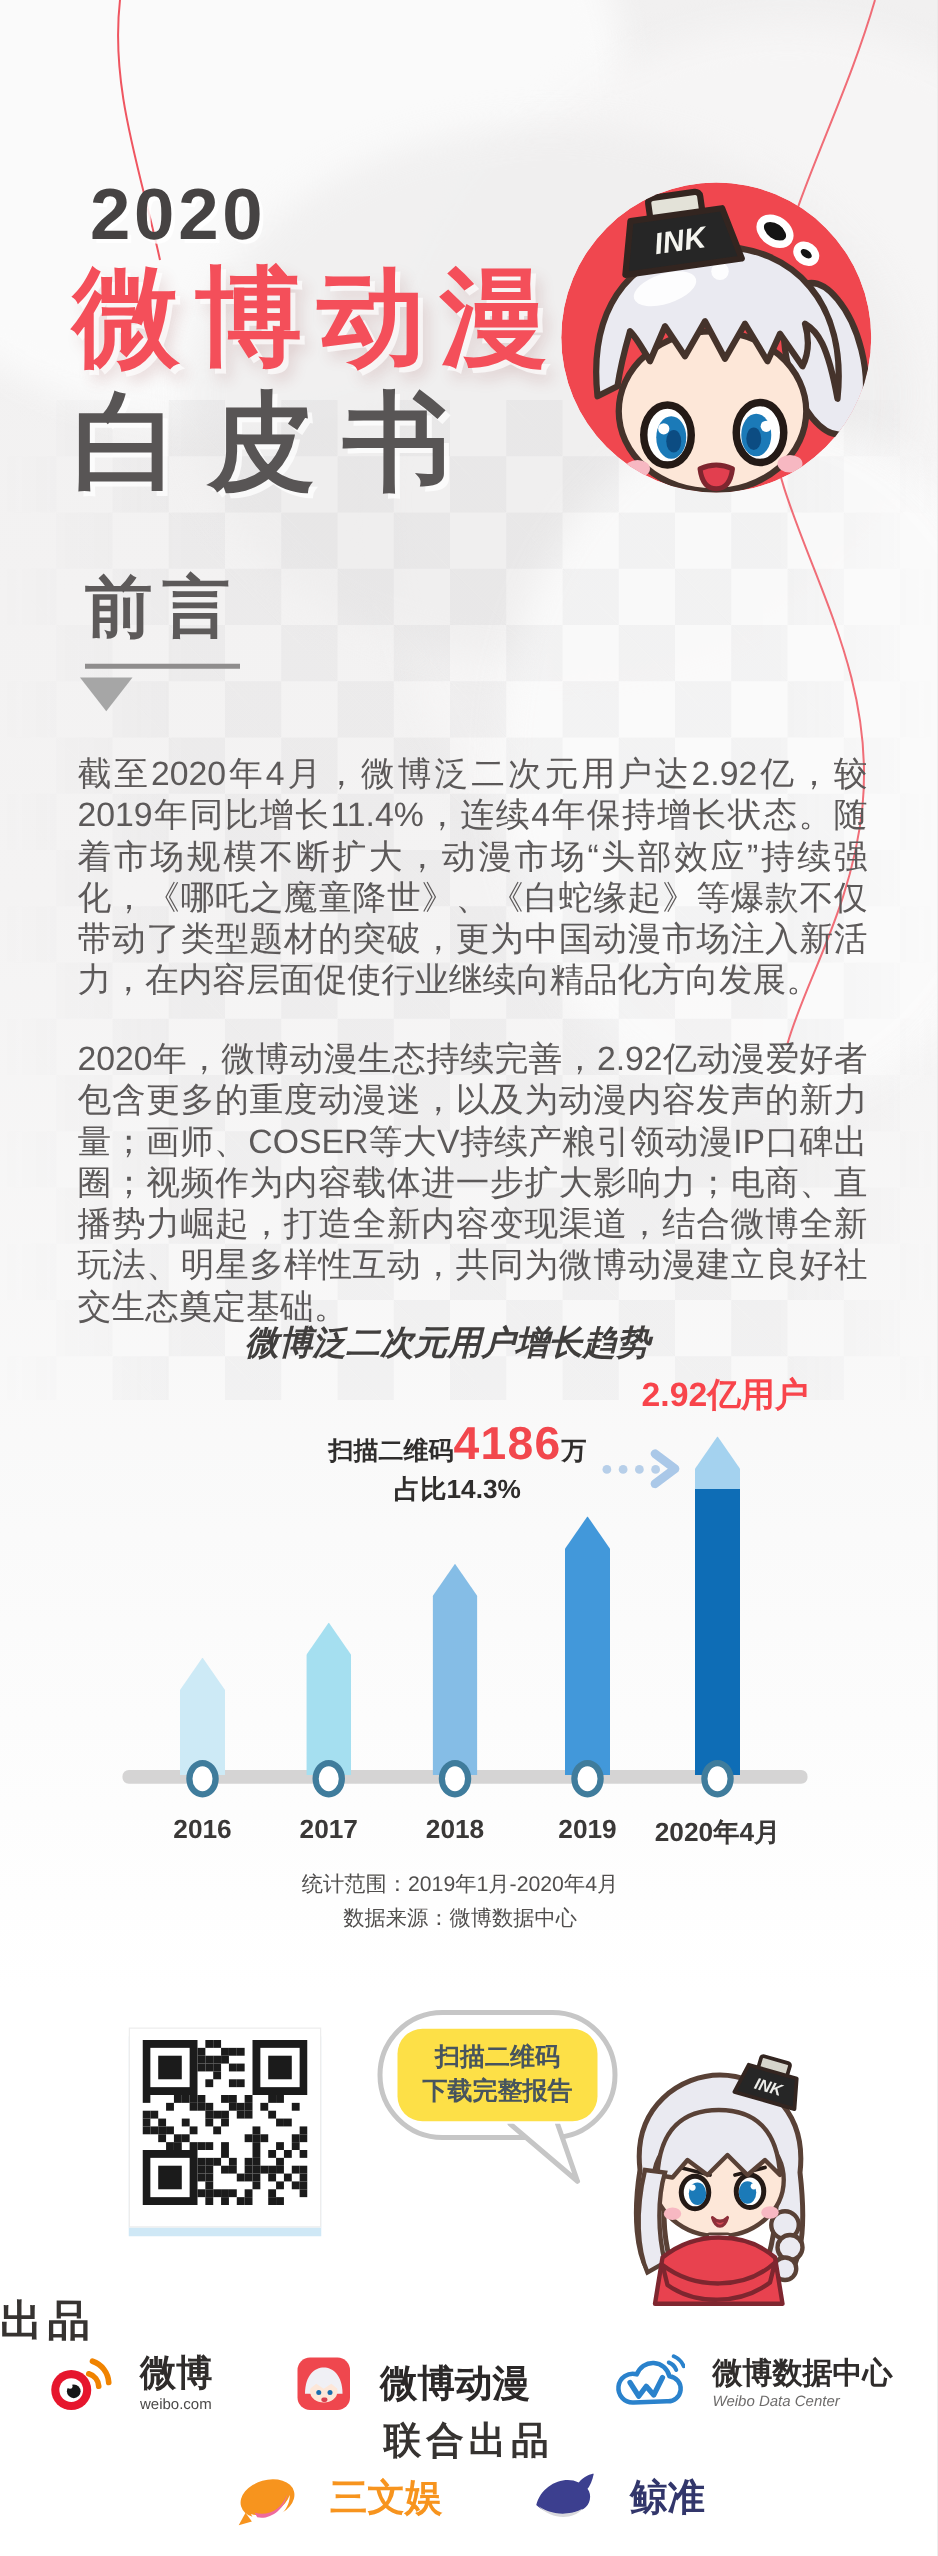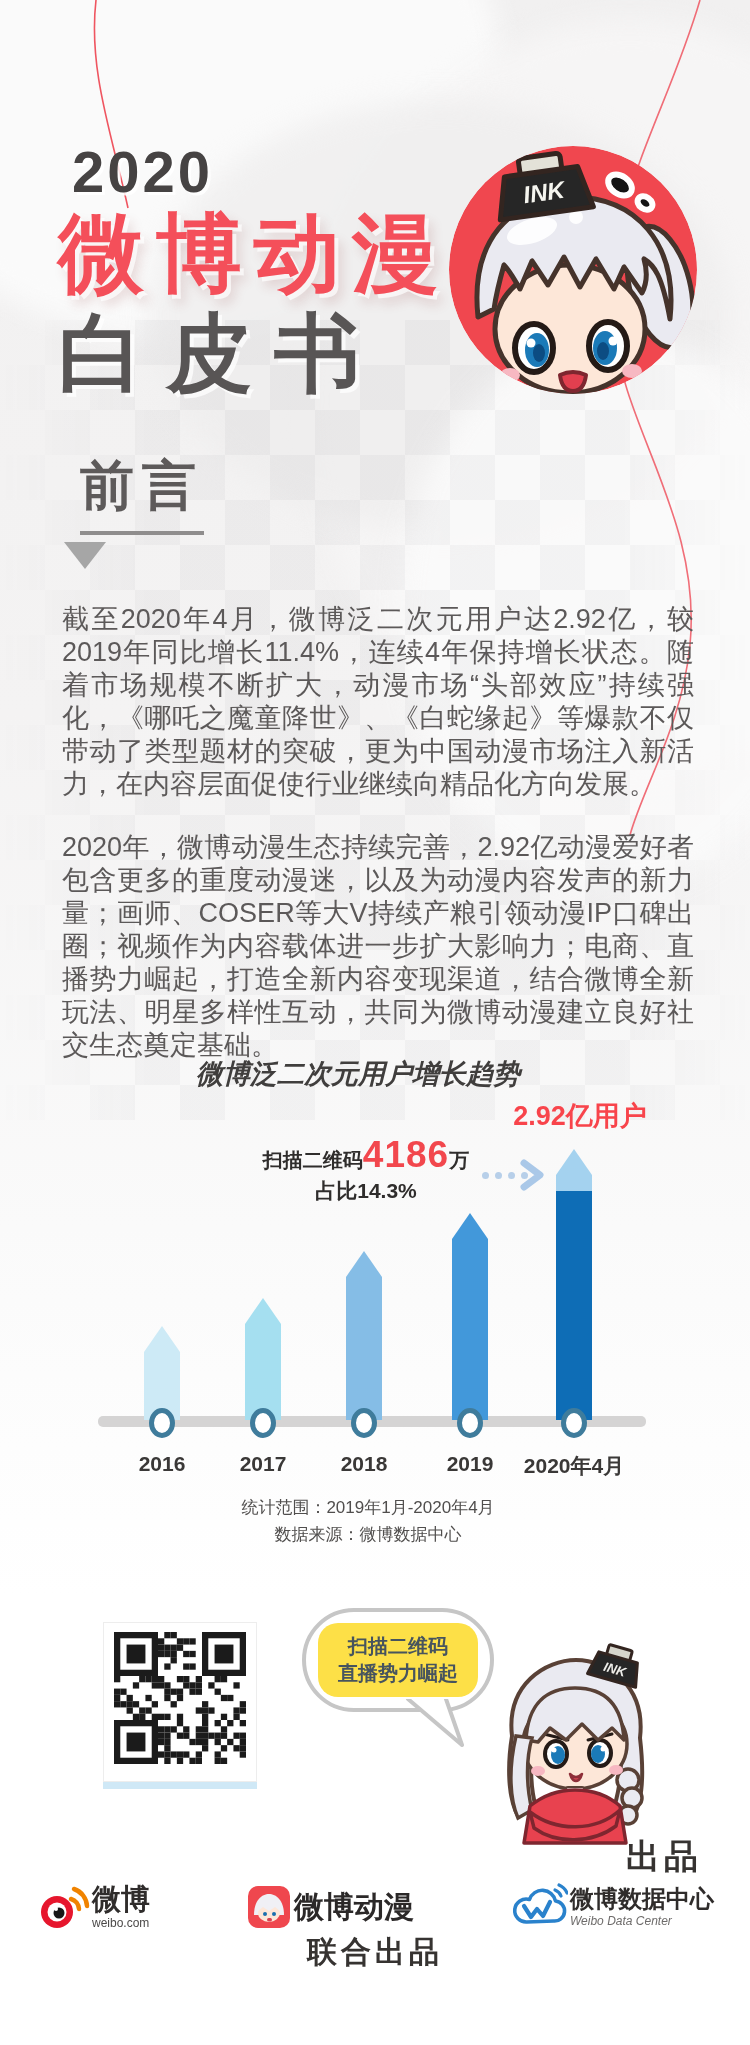--- a/index.html
+++ b/index.html
@@ -21,21 +21,21 @@
     -webkit-mask-image:linear-gradient(90deg,transparent 0,#000 150px,#000 620px,transparent 750px);
     mask-image:linear-gradient(90deg,transparent 0,#000 150px,#000 620px,transparent 750px);}
   
   .t2020{left:72px;top:138px;font-size:58px;font-weight:800;color:#464343;letter-spacing:3px;
          text-shadow:3px 3px 0 rgba(255,255,255,.85);}
   .tred{left:58px;top:196px;font-size:86px;font-weight:900;color:#f44f5a;letter-spacing:12px;
         text-shadow:4px 4px 0 rgba(255,255,255,.7),7px 9px 12px rgba(140,50,50,.18);white-space:nowrap;}
   .tdark{left:58px;top:296px;font-size:86px;font-weight:900;color:#585555;letter-spacing:22px;
          text-shadow:4px 4px 0 rgba(255,255,255,.75);white-space:nowrap;}
   
-  .prefaceH{left:80px;top:450px;font-size:54px;font-weight:800;color:#5d5a5a;letter-spacing:8px;
+  .prefaceH{left:68px;top:450px;font-size:54px;font-weight:800;color:#5d5a5a;letter-spacing:8px;
             padding-bottom:8px;border-bottom:4px solid #8f8d8d;}
   .triangle{left:64px;top:542px;width:0;height:0;border-left:21px solid transparent;
             border-right:21px solid transparent;border-top:27px solid #a6a6a6;}
   .para{position:absolute;left:62px;width:632px;font-size:27px;line-height:33px;color:#5c5959;
         text-align:justify;}
   .p1{top:576px;} .p2{top:804px;}
   
   .chartTitle{left:0;top:1056px;width:716px;text-align:center;font-size:27px;font-weight:800;color:#403e3d;font-style:italic;}
   .peakLabel{left:470px;top:1098px;width:220px;text-align:center;font-size:27px;font-weight:800;color:#f8444b;}
   .coreBox{left:238px;top:1138px;width:256px;text-align:center;color:#2f2d2c;}
@@ -52,23 +52,23 @@
   
   .qrCard{left:103px;top:1622px;width:152px;height:158px;background:#fff;border:1px solid #ededed;
           box-shadow:0 7px 0 #cfe8f6;}
   .bubble{left:302px;top:1608px;width:192px;height:104px;background:#fff;border:4px solid #c6c6c6;
           border-radius:52px;box-sizing:border-box;z-index:2;}
   .bubbleInner{position:absolute;left:12px;top:11px;right:12px;bottom:11px;background:#fde047;
           border-radius:20px;display:flex;flex-direction:column;align-items:center;justify-content:center;
           font-size:20px;font-weight:800;color:#47545e;line-height:27px;text-align:center;}
   .tailSvg{left:398px;top:1699px;z-index:3;}
   
-  .chupin{left:0;top:1834px;width:702px;text-align:right;font-size:34px;font-weight:900;color:#363331;letter-spacing:4px;}
+  .chupin{left:0;top:1834px;width:702px;text-align:left;font-size:34px;font-weight:900;color:#363331;letter-spacing:4px;}
   .logosRow{left:38px;top:1876px;width:676px;height:62px;display:flex;align-items:center;justify-content:space-between;}
-  .logoItem{display:flex;align-items:center;gap:2px;}
+  .logoItem{display:flex;align-items:center;gap:22px;}
   .logoName{font-size:30px;font-weight:800;color:#2b2828;white-space:nowrap;}
   .wbName{font-size:29px;font-weight:800;color:#2f2c2b;line-height:1;}
   .wbSub{font-size:12px;color:#4b4948;margin-top:2px;}
   .dcName{font-size:24px;font-weight:800;color:#2f2c2b;line-height:1;white-space:nowrap;}
   .dcSub{font-size:12px;font-style:italic;color:#6e6c6b;margin-top:3px;}
   .lianhe{left:0;top:1932px;width:750px;text-align:center;font-size:30px;font-weight:700;color:#363331;letter-spacing:4px;}
   .coRow{left:0;top:1968px;width:750px;display:flex;justify-content:center;align-items:center;gap:70px;height:60px;}
   .sanName{font-size:30px;font-weight:800;color:#f7941e;}
   .jingName{font-size:30px;font-weight:800;color:#32366b;}
 </style>
@@ -311,21 +311,21 @@
         <rect x="90" y="6" width="30" height="30" fill="#fff"></rect>
         <rect x="96" y="12" width="18" height="18" fill="#1b1b1b"></rect>
         <rect x="0" y="84" width="42" height="42" fill="#1b1b1b"></rect>
         <rect x="6" y="90" width="30" height="30" fill="#fff"></rect>
         <rect x="12" y="96" width="18" height="18" fill="#1b1b1b"></rect>
       </svg>
   </div>
   <div class="abs bubble">
     <div class="bubbleInner">
       <span>扫描二维码</span>
-      <span>直播势力崛起</span>
+      <span>下载完整报告</span>
     </div>
   </div>
   <svg class="abs tailSvg" width="70" height="52" viewBox="0 0 70 52">
     <polygon points="10,0 48,0 64,46" fill="#fff"></polygon>
     <path d="M10 0 L64 46 M48 0 L64 46" stroke="#c6c6c6" stroke-width="4" fill="none" stroke-linecap="round"></path>
   </svg>
   <svg class="abs" style="left:476px;top:1640px" width="200" height="205" viewBox="0 0 200 205">
     <path d="M36 96 C 30 44 70 20 100 20 C 132 20 170 46 164 98 C 170 150 162 170 156 178 L 138 168 C 146 140 146 118 142 104 L 58 104 C 54 122 54 146 60 168 L 42 176 C 34 162 30 134 36 96 Z" fill="#eaeaf1" stroke="#594136" stroke-width="4" stroke-linejoin="round"></path>
     <g>
       <circle cx="152" cy="140" r="11" fill="#eaeaf1" stroke="#594136" stroke-width="3.5"></circle>
@@ -391,14 +391,34 @@
         <path d="M49 3 a15 15 0 0 1 8 8" stroke="#2a82cc" stroke-width="3.2" fill="none" stroke-linecap="round"></path>
       </svg>
       <div>
         <div class="dcName">微博数据中心</div>
         <div class="dcSub">Weibo Data Center</div>
       </div>
     </div>
   </div>
 
   <div class="abs lianhe">联合出品</div>
+  <div class="abs coRow">
+    <div class="logoItem">
+      <svg width="56" height="50" viewBox="0 0 56 50">
+        <g transform="rotate(-16 28 26)">
+          <path d="M8 32 L0 40 L11 40 Z" fill="#f7941e"></path>
+          <ellipse cx="28" cy="26" rx="22" ry="15" fill="#f7941e"></ellipse>
+          <path d="M12 34 C 22 41 38 39 46 28 C 42 42 24 48 13 41 Z" fill="#fff"></path>
+          <path d="M15 34 C 25 40 37 37 44 27 C 39 38 25 43 16 38 Z" fill="#ef6a9d"></path>
+        </g>
+      </svg>
+      <span class="sanName">三文娱</span>
+    </div>
+    <div class="logoItem">
+      <svg width="58" height="46" viewBox="0 0 58 46">
+        <path d="M5 29 C 9 13 27 5 39 11 C 43 6 49 4 51 4 C 50 9 48 14 46 16 C 50 21 48 29 43 32 C 31 39 13 37 5 29 Z" fill="#3c3f8f"></path>
+        <path d="M7 30 C 17 37 31 38 42 32 C 35 41 17 41 7 30 Z" fill="#d9d9dc"></path>
+      </svg>
+      <span class="jingName">鲸准</span>
+    </div>
+  </div>
 
 </div>
 
 </body></html>

